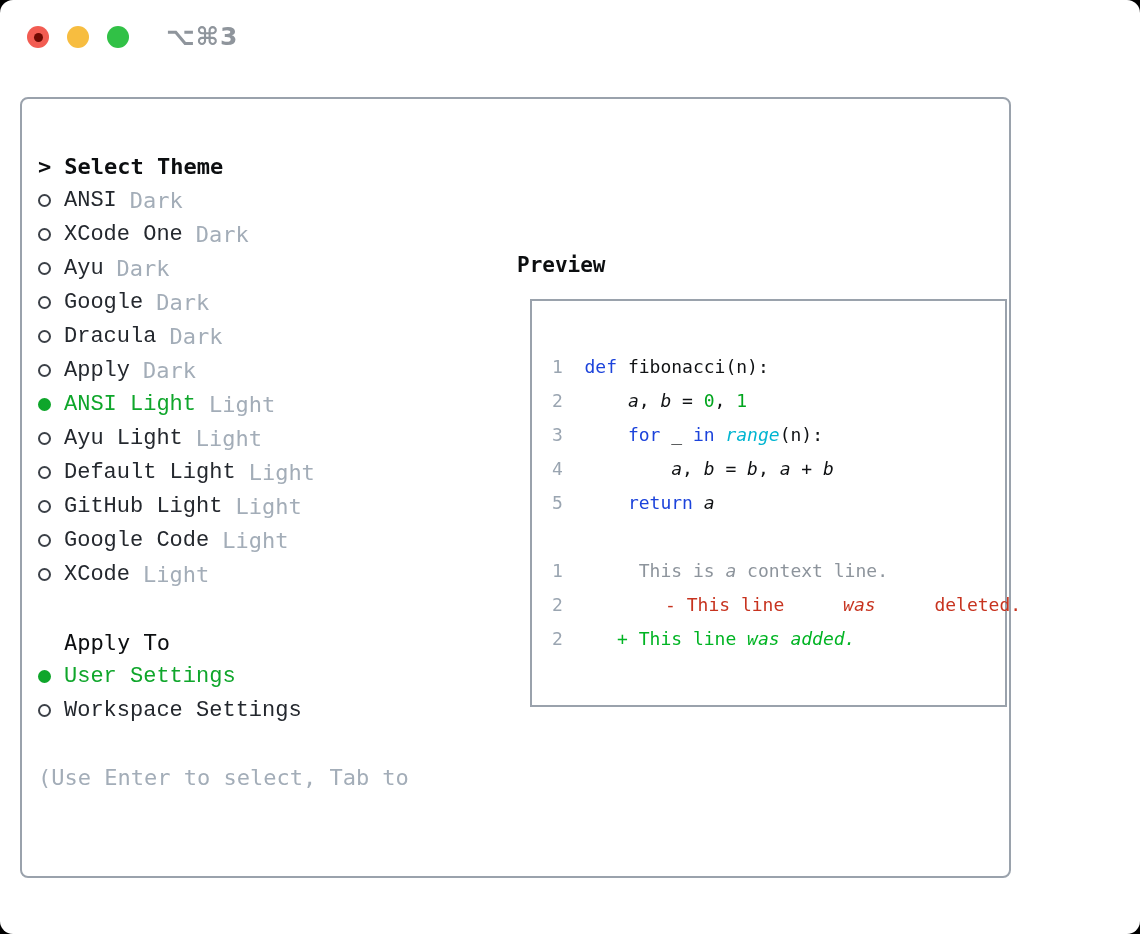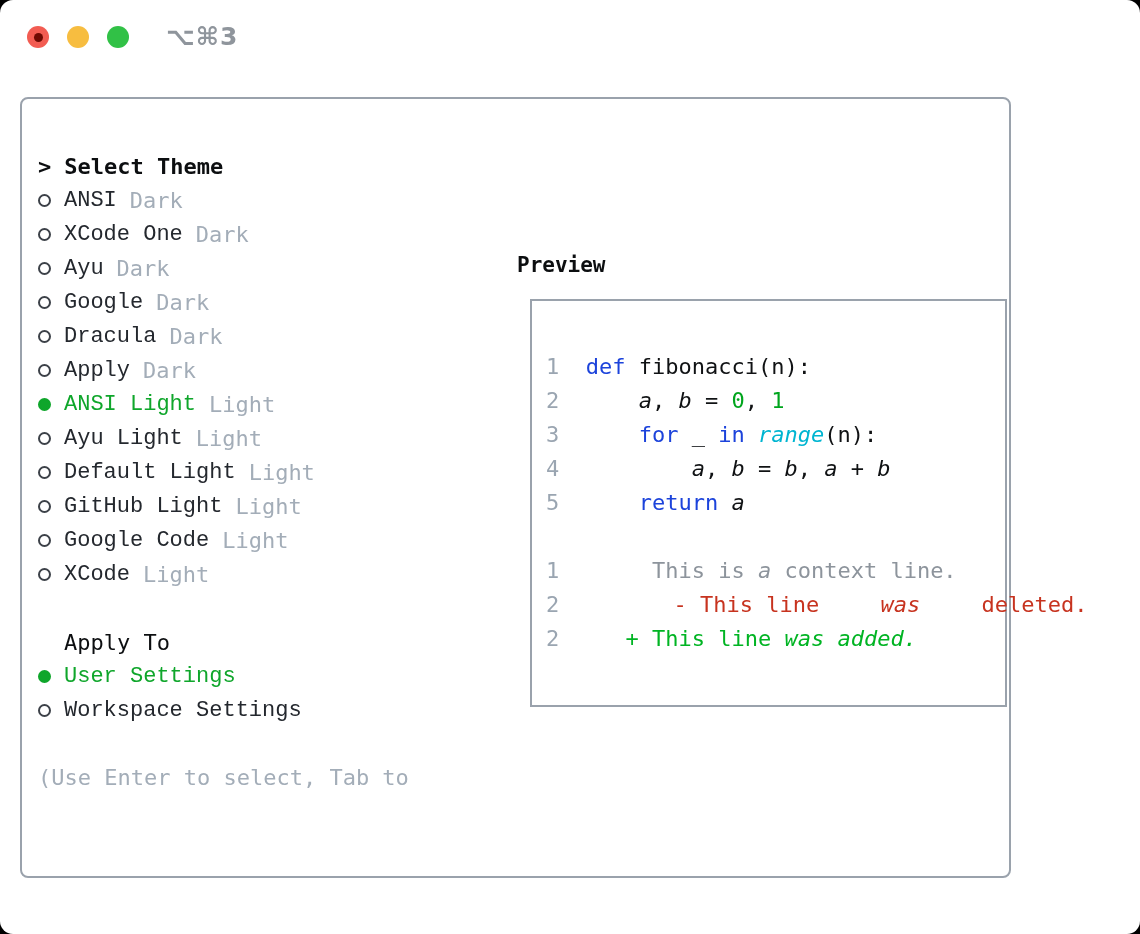--- a/index.html
+++ b/index.html
@@ -42,21 +42,21 @@
   .apply-header{padding-left:26px;color:#0c0e10;}
   .hint{color:var(--muted-gray,#a3adb8);line-height:34px;}
 
   
   .preview-title{position:absolute;left:495px;top:149px;height:34px;line-height:34px;
                  font-size:21px;font-weight:700;color:#0c0e10;}
   .preview-box{position:absolute;left:508px;top:200px;width:477px;height:408px;
                box-sizing:border-box;border:2px solid var(--border-gray,#9aa2ac);
                background:#fff;}
   .preview-box pre{position:absolute;left:0;top:0;right:0;bottom:0;margin:0;
-                   padding:49px 0 0 14px;font-family:inherit;font-size:22px;}
+                   padding:49px 0 0 20px;font-family:inherit;font-size:18px;}
   .code-line{height:34px;line-height:34px;white-space:pre;color:#101214;}
   .c-num{color:var(--line-number-gray,#9aa5b1);}
   .c-kw{color:var(--keyword-blue,#1c43db);}
   .c-fn{color:var(--builtin-cyan,#00b5d1);}
   .c-lit{color:var(--literal-green,#00a51d);}
   .c-ctx{color:var(--context-gray,#8d949c);}
   .c-del{color:var(--diff-deleted-red,#c7331f);margin-left:48px;}
   .c-add{color:var(--diff-added-green,#00b423);}
   .i{font-style:italic;}
 </style>

